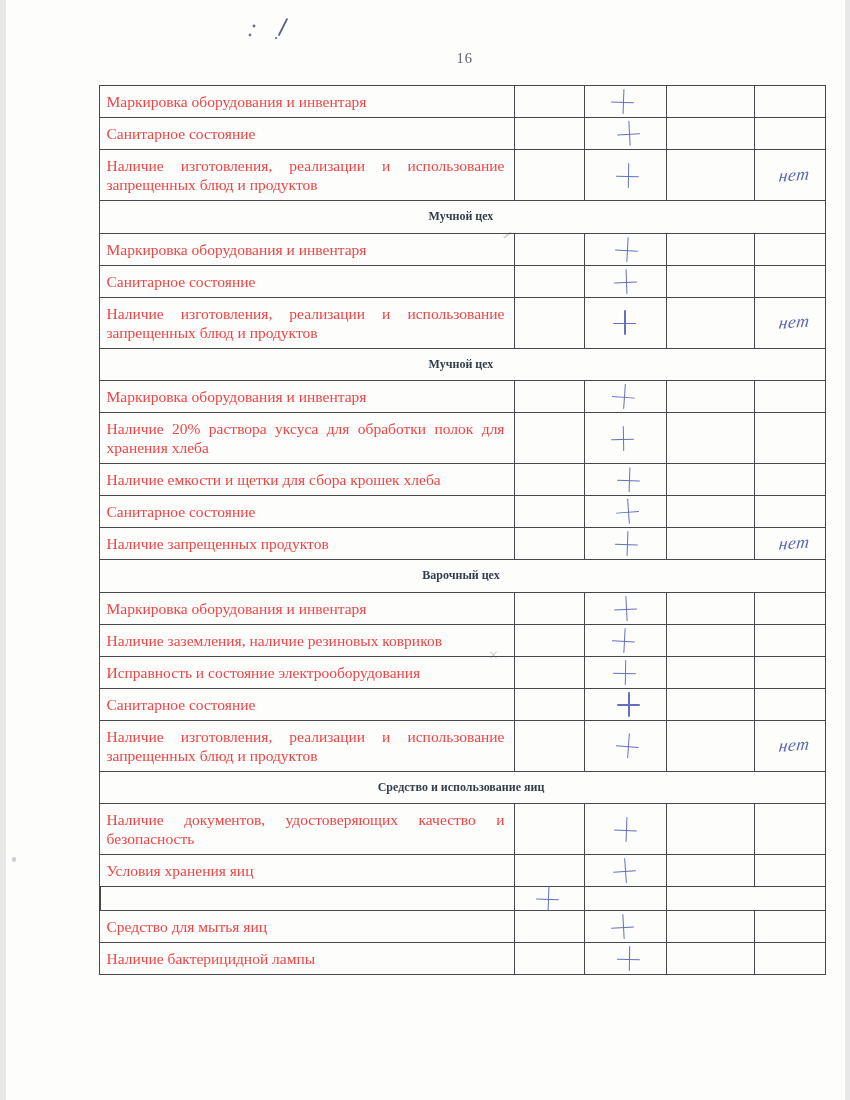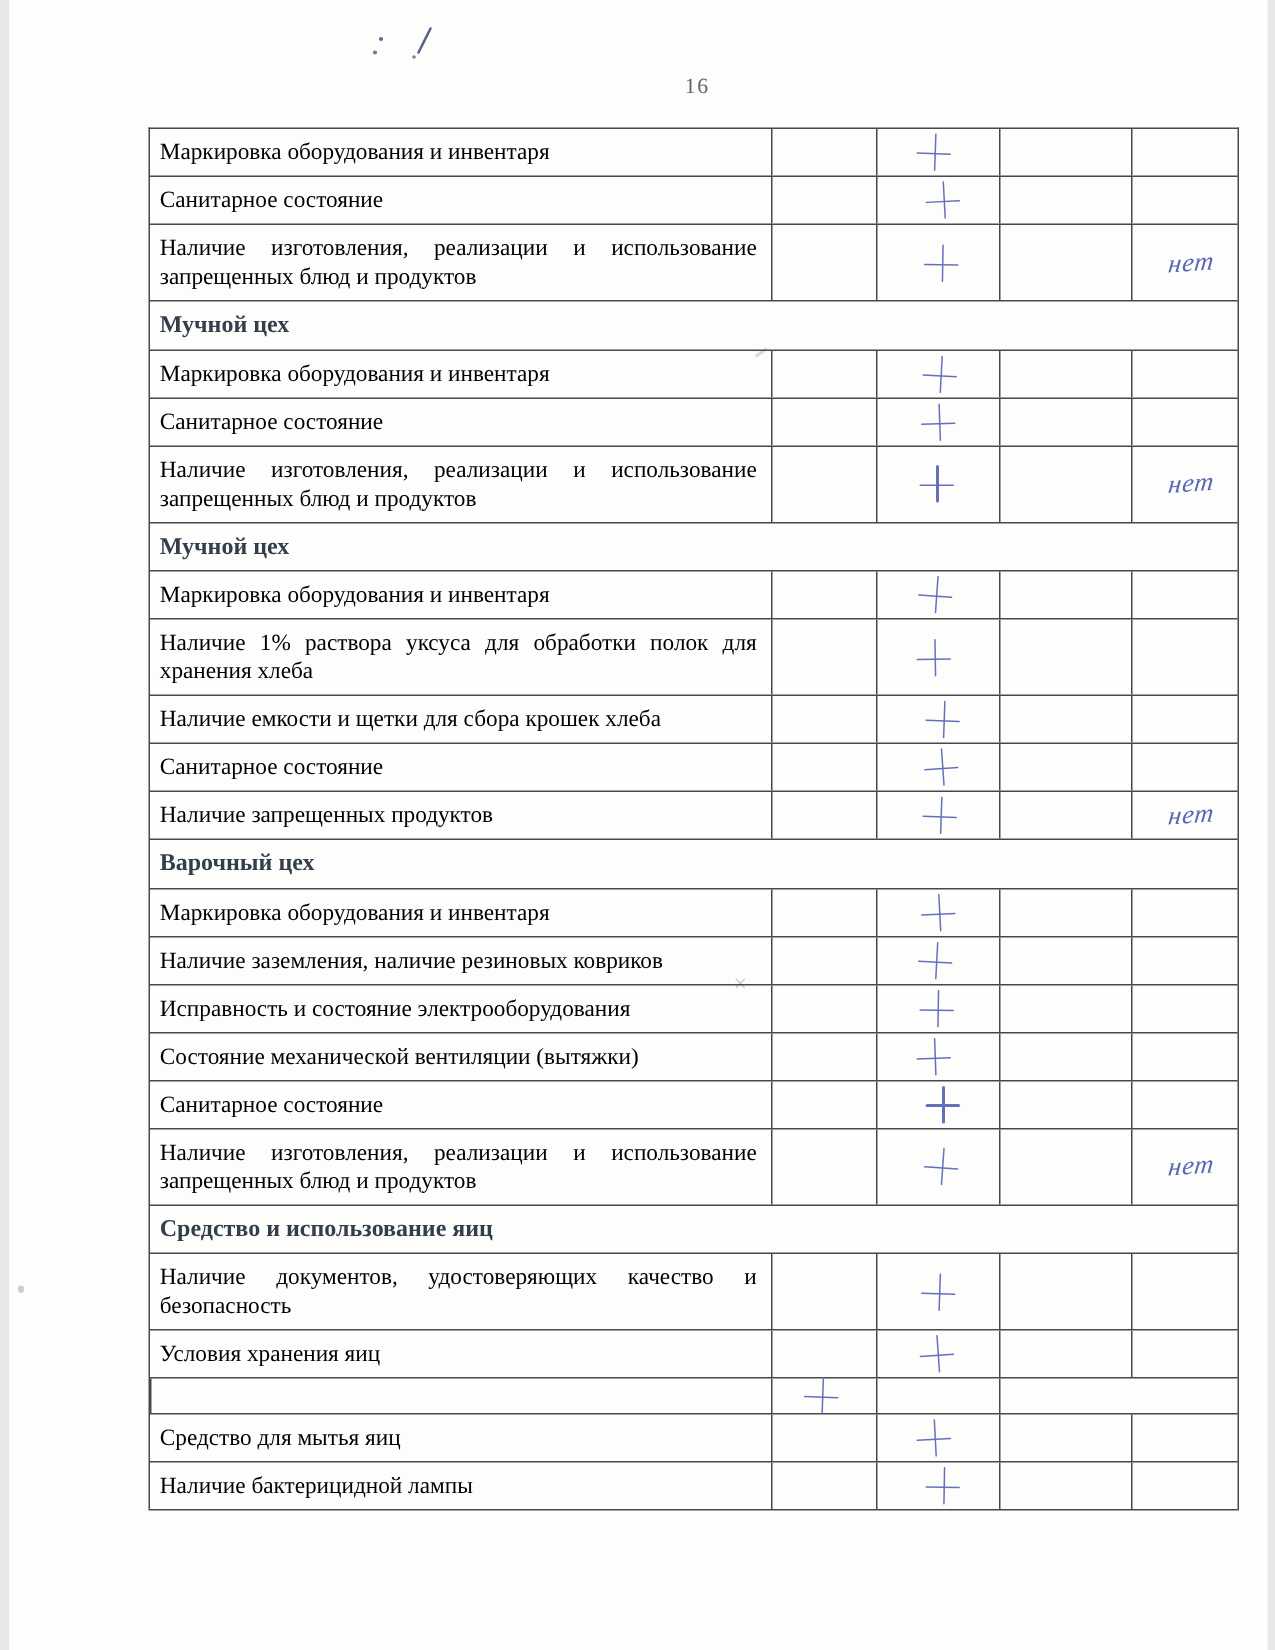--- a/index.html
+++ b/index.html
@@ -46,33 +46,34 @@
     display:grid;
     grid-template-columns:414px 70px 82px 88px 70px;
     border-bottom:1.6px solid #45484d;
     box-sizing:border-box;
   }
   .t-row > div{box-sizing:border-box;}
   .cell-label{
     padding:6px 9px 6px 7px;
     font-size:15.5px;line-height:19px;
     text-align:justify;
-    color:#000000;
+    color:#ef4444;
   }
   .cell{
     border-left:1.4px solid #45484d;
     display:flex;align-items:center;justify-content:center;
   }
   .hdr-row{
     display:block;
     border-bottom:1.6px solid #45484d;
     padding:6px 9px 6px 7px;
-    font-size:16px;line-height:19.5px;font-weight:bold;
+    font-size:12px;line-height:19.5px;font-weight:bold;
     color:#333e4b;
     box-sizing:border-box;
+    text-align:center;
   }
   
   .plus{
     position:relative;width:23px;height:23px;
     flex:none;
   }
   .plus::before{
     content:"";position:absolute;left:0;right:0;top:50%;height:1.7px;
     background:#6570bd;border-radius:1px;
   }
@@ -172,21 +173,21 @@
       <div class="t-row">
         <div class="cell-label">Маркировка оборудования и инвентаря</div>
         <div class="cell"></div>
         <div class="cell">
           <span class="plus" style="transform: rotate(4deg) translateX(-2px);"></span>
         </div>
         <div class="cell"></div>
         <div class="cell"></div>
       </div>
       <div class="t-row">
-        <div class="cell-label">Наличие 1% раствора уксуса для обработки полок для хранения хлеба</div>
+        <div class="cell-label">Наличие 20% раствора уксуса для обработки полок для хранения хлеба</div>
         <div class="cell"></div>
         <div class="cell">
           <span class="plus" style="transform: rotate(-1deg) translateX(-3px);"></span>
         </div>
         <div class="cell"></div>
         <div class="cell"></div>
       </div>
       <div class="t-row">
         <div class="cell-label">Наличие емкости и щетки для сбора крошек хлеба</div>
         <div class="cell"></div>
@@ -233,29 +234,20 @@
           <span class="plus" style="transform: rotate(3deg) translateX(-2px);"></span>
         </div>
         <div class="cell"></div>
         <div class="cell"></div>
       </div>
       <div class="t-row">
         <div class="cell-label">Исправность и состояние электрооборудования</div>
         <div class="cell"></div>
         <div class="cell">
           <span class="plus" style="transform: rotate(1deg) translateX(-1px);"></span>
-        </div>
-        <div class="cell"></div>
-        <div class="cell"></div>
-      </div>
-      <div class="t-row">
-        <div class="cell-label">Состояние механической вентиляции (вытяжки)</div>
-        <div class="cell"></div>
-        <div class="cell">
-          <span class="plus" style="transform: rotate(-2deg) translateX(-3px);"></span>
         </div>
         <div class="cell"></div>
         <div class="cell"></div>
       </div>
       <div class="t-row">
         <div class="cell-label">Санитарное состояние</div>
         <div class="cell"></div>
         <div class="cell">
           <span class="plus" style="transform: rotate(0deg) translateX(3px);"></span>
         </div>

